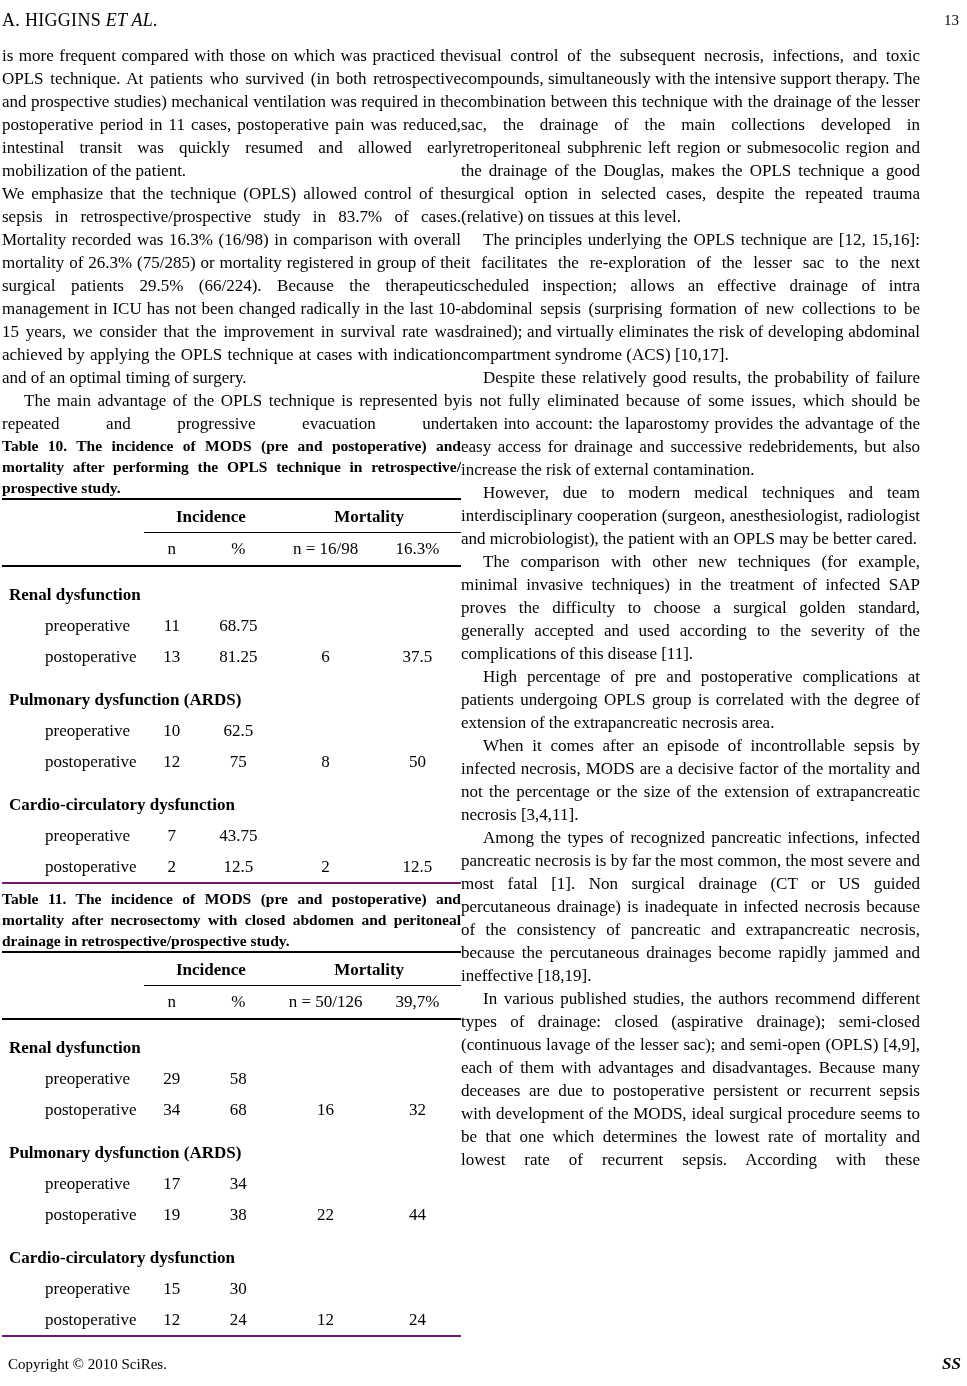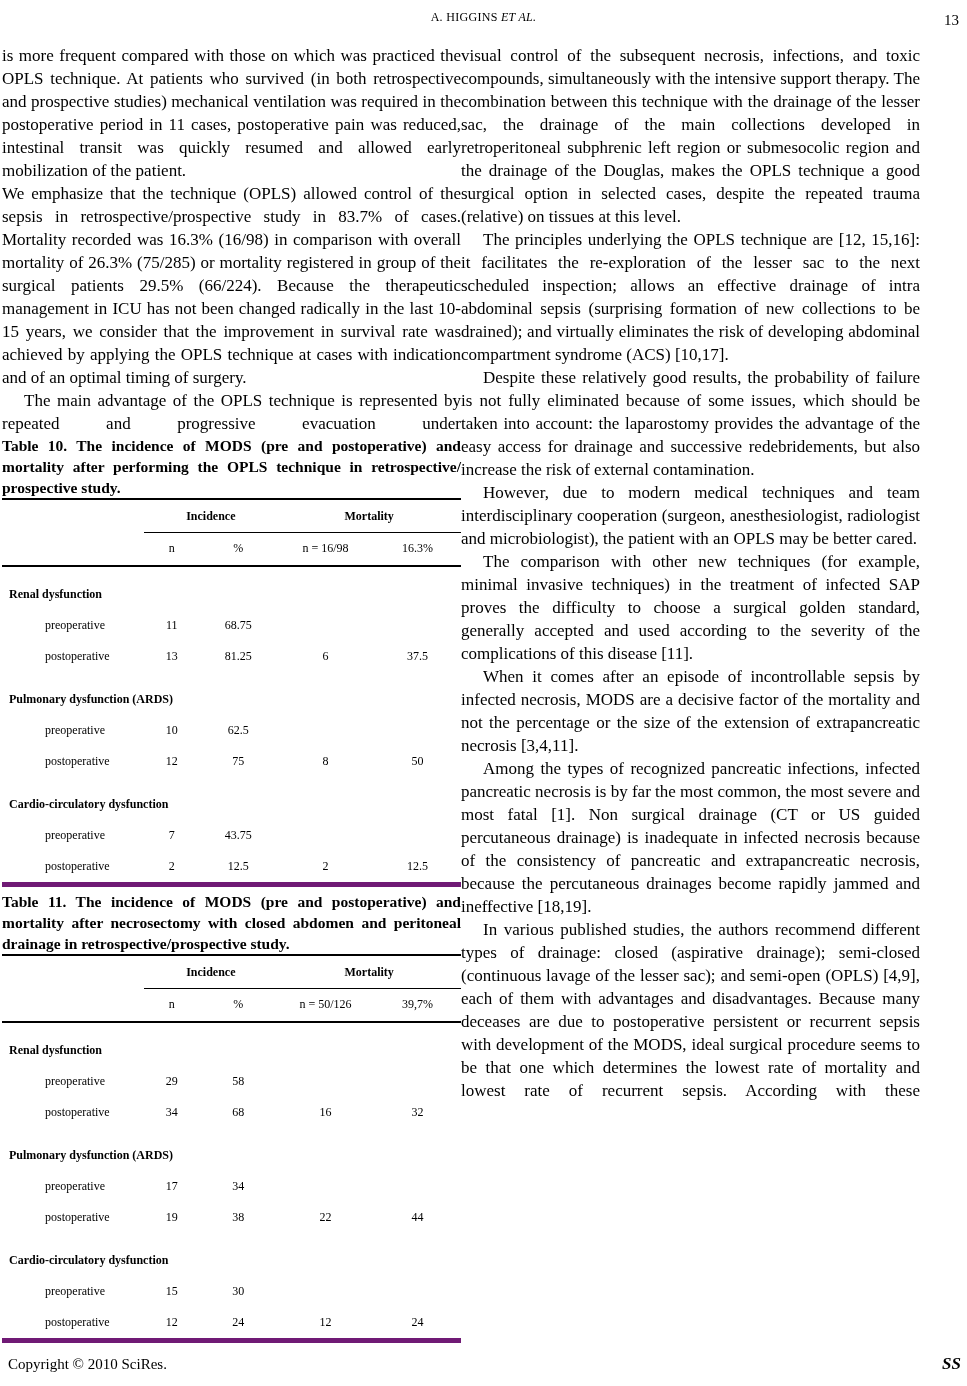--- a/index.html
+++ b/index.html
@@ -11,22 +11,21 @@
     overflow: hidden;
   }
   .page {
     box-sizing: border-box;
     width: 967px; height: 1386px;
     padding: 10px 2px 0 2px;
     position: relative;
   }
   
   .running-head {
-    text-align: center;
-    font-size: 12px;
+    font-size: 18px;
     letter-spacing: 0.3px;
     height: 18px;
   }
   .running-head .etal { font-style: italic; }
   .page-number {
     position: absolute; top: 12px; right: 8px;
     font-size: 15px;
   }
   
   .columns {
@@ -55,23 +54,23 @@
     font-weight: bold;
     font-size: 15.5px;
     line-height: 21px;
     margin: 11px 0 10px 0;
     text-align: justify;
   }
   
   table.mods-table {
     width: 100%;
     border-collapse: collapse;
-    font-size: 12px;
+    font-size: 17px;
     border-top: 2px solid #000;
-    border-bottom: 5px solid #701a75;
+    border-bottom: 2px solid #701a75;
     margin: 0 0 4px 0;
   }
   table.mods-table col.c-stub { width: 31%; }
   table.mods-table col.c-n    { width: 12%; }
   table.mods-table col.c-pct  { width: 17%; }
   table.mods-table col.c-mn   { width: 21%; }
   table.mods-table col.c-mpct { width: 19%; }
   table.mods-table th, table.mods-table td {
     padding: 4px 0 4px 0;
     text-align: center;
@@ -282,20 +281,21 @@
         </tbody>
       </table>
     </div>
 
     <div class="col">
       <p>visual control of the subsequent necrosis, infections, and toxic compounds, simultaneously with the intensive support therapy. The combination between this technique with the drainage of the lesser sac, the drainage of the main collections developed in retroperitoneal subphrenic left region or submesocolic region and the drainage of the Douglas, makes the OPLS technique a good surgical option in selected cases, despite the repeated trauma (relative) on tissues at this level.</p>
       <p class="indent">The principles underlying the OPLS technique are [12, 15,16]: it facilitates the re-exploration of the lesser sac to the next scheduled inspection; allows an effective drainage of intra abdominal sepsis (surprising formation of new collections to be drained); and virtually eliminates the risk of developing abdominal compartment syndrome (ACS) [10,17].</p>
       <p class="indent">Despite these relatively good results, the probability of failure is not fully eliminated because of some issues, which should be taken into account: the laparostomy provides the advantage of the easy access for drainage and successive redebridements, but also increase the risk of external contamination.</p>
       <p class="indent">However, due to modern medical techniques and team interdisciplinary cooperation (surgeon, anesthesiologist, radiologist and microbiologist), the patient with an OPLS may be better cared.</p>
       <p class="indent">The comparison with other new techniques (for example, minimal invasive techniques) in the treatment of infected SAP proves the difficulty to choose a surgical golden standard, generally accepted and used according to the severity of the complications of this disease [11].</p>
+      <p class="indent">High percentage of pre and postoperative complications at patients undergoing OPLS group is correlated with the degree of extension of the extrapancreatic necrosis area.</p>
       <p class="indent">When it comes after an episode of incontrollable sepsis by infected necrosis, MODS are a decisive factor of the mortality and not the percentage or the size of the extension of extrapancreatic necrosis [3,4,11].</p>
       <p class="indent">Among the types of recognized pancreatic infections, infected pancreatic necrosis is by far the most common, the most severe and most fatal [1]. Non surgical drainage (CT or US guided percutaneous drainage) is inadequate in infected necrosis because of the consistency of pancreatic and extrapancreatic necrosis, because the percutaneous drainages become rapidly jammed and ineffective [18,19].</p>
       <p class="indent justify-last">In various published studies, the authors recommend different types of drainage: closed (aspirative drainage); semi-closed (continuous lavage of the lesser sac); and semi-open (OPLS) [4,9], each of them with advantages and disadvantages. Because many deceases are due to postoperative persistent or recurrent sepsis with development of the MODS, ideal surgical procedure seems to be that one which determines the lowest rate of mortality and lowest rate of recurrent sepsis. According with these</p>
     </div>
 
   </div>
 
   <div class="footer">
     <span>Copyright © 2010 SciRes.</span>
     <span class="journal-mark">SS</span>

